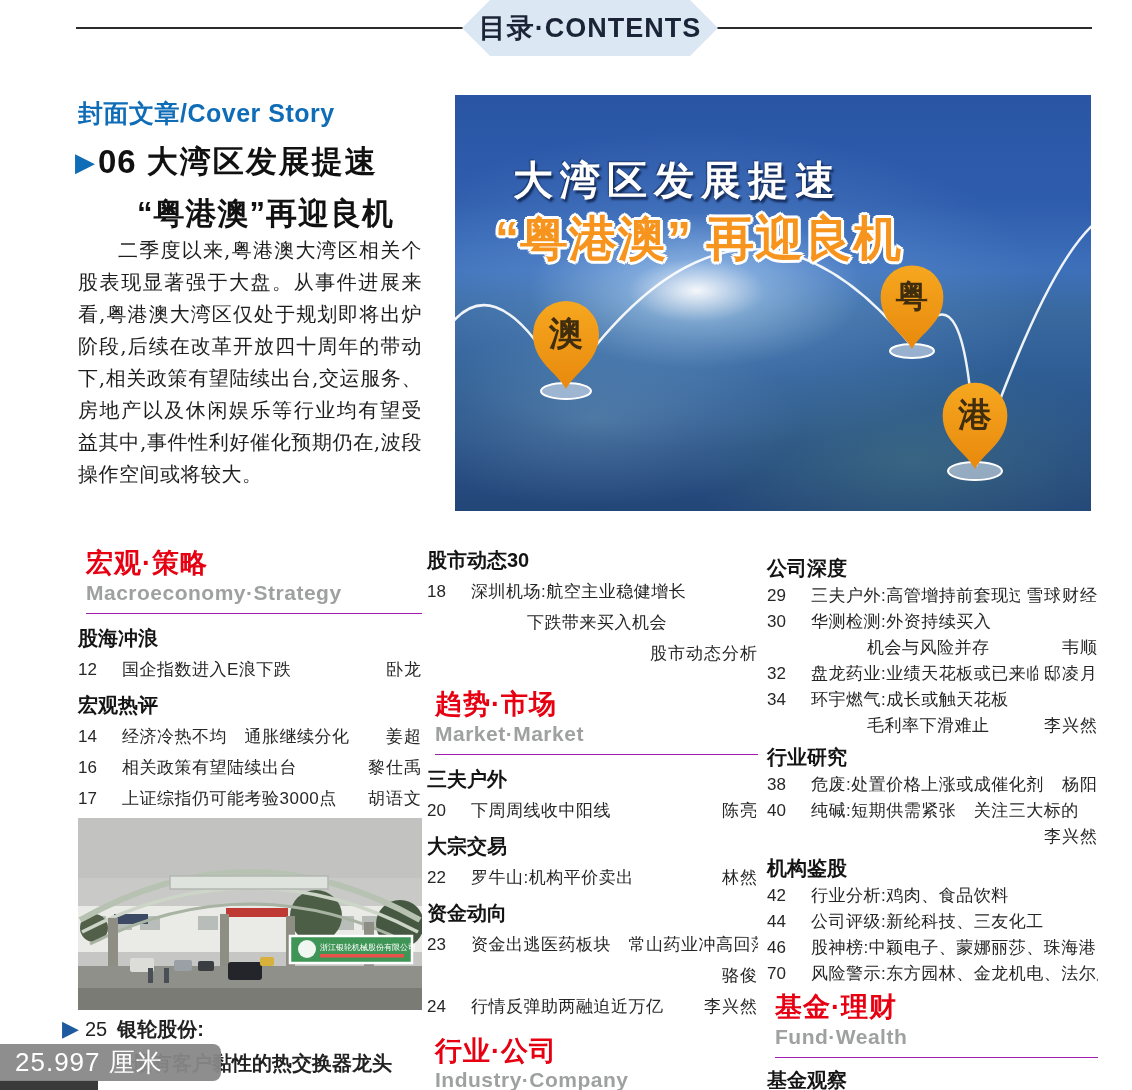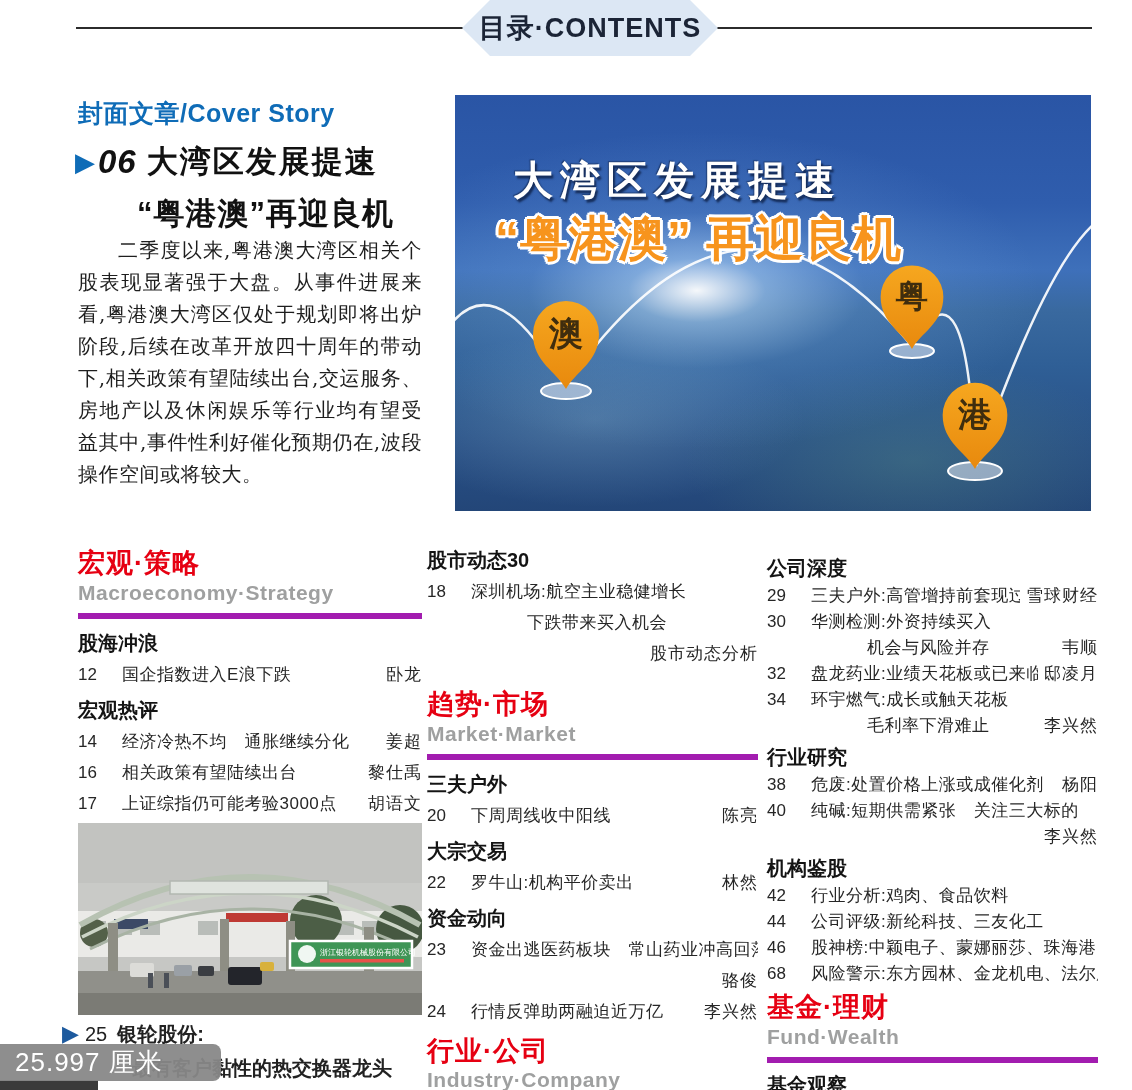--- a/index.html
+++ b/index.html
@@ -11,21 +11,21 @@
   .badge{position:absolute;left:462px;top:0;width:256px;height:56px;background:#dce7f4;
          clip-path:polygon(28px 0,228px 0,256px 28px,228px 56px,28px 56px,0 28px);
          display:flex;align-items:center;justify-content:center;z-index:5;}
   .badge-label{font-size:27px;font-weight:900;color:#1b2436;letter-spacing:1px;}
 
   
   .cover-label{position:absolute;left:78px;top:97px;font-size:25px;font-weight:900;color:#0f6cb7;letter-spacing:0.5px;}
   .cover-title{position:absolute;left:75px;top:141px;width:370px;}
   .ct-row1{display:flex;align-items:center;}
   .tri{color:#0f6cb7;font-size:26px;line-height:1;margin-right:3px;}
-  .ct-num{font-size:33px;font-weight:900;color:#111;margin-right:10px;letter-spacing:1px;font-style:italic;}
+  .ct-num{font-size:33px;font-weight:900;color:#111;margin-right:10px;letter-spacing:1px;}
   .ct-t1{font-size:31px;font-weight:900;color:#111;letter-spacing:2px;}
   .ct-t2{font-size:31px;font-weight:900;color:#111;letter-spacing:1px;margin:10px 0 0 62px;}
   .cover-body{position:absolute;left:78px;top:234px;width:344px;font-family:"DejaVu Serif","Liberation Serif",serif;
               font-size:20px;line-height:32px;color:#1e1e1e;text-align:justify;text-indent:2em;letter-spacing:0.5px;}
 
   
   .hero{position:absolute;left:455px;top:95px;width:636px;height:416px;overflow:hidden;
     background:
       radial-gradient(120% 85% at 38% 47%, rgba(255,255,255,0.95) 0%, rgba(190,225,255,0.5) 9%, rgba(130,180,235,0.2) 22%, rgba(130,180,235,0) 45%),
       radial-gradient(60% 40% at 72% 88%, rgba(90,145,130,0.35) 0%, rgba(90,145,130,0) 60%),
@@ -37,21 +37,21 @@
   .hero-t2{position:absolute;left:40px;top:112px;font-size:48px;font-weight:900;color:#f7941d;letter-spacing:1px;
            text-shadow:-2px -2px 0 #fff,2px -2px 0 #fff,-2px 2px 0 #fff,2px 2px 0 #fff,3px 0 0 #fff,-3px 0 0 #fff,0 3px 0 #fff,0 -3px 0 #fff;}
   .hero-svg{position:absolute;left:0;top:0;}
 
   
   .col{position:absolute;top:548px;}
   #col-left{left:78px;width:344px;}
   #col-mid{left:427px;width:331px;}
   #col-right{left:767px;width:331px;}
 
-  .sec-head{border-bottom:6px solid #a21caf;padding-bottom:8px;}
+  .sec-head{border-bottom:1px solid #a21caf;padding-bottom:8px;margin-left:8px;}
   .sec-title{font-size:27px;font-weight:900;color:#e60012;letter-spacing:1px;line-height:30px;}
   .sec-sub{font-size:21px;font-weight:bold;color:#9fa0a0;margin-top:3px;letter-spacing:0.5px;line-height:24px;}
   .group-title{font-size:20px;font-weight:bold;color:#141414;margin:12px 0 4px;line-height:24px;}
   .col .group-title:first-child{margin-top:0;}
   .row{display:flex;align-items:baseline;font-size:17px;color:#262626;margin:8px 0 0;line-height:23px;white-space:nowrap;}
   .row .num{flex:none;width:44px;}
   .row .title{flex:1;overflow:hidden;letter-spacing:0.5px;}
   .row .author{flex:none;margin-left:6px;letter-spacing:1px;}
   .row.cont{padding-left:100px;}
   .row.author-only{justify-content:flex-end;}
@@ -325,21 +325,21 @@
     </div>
     <div class="row">
       <span class="num">44</span>
       <span class="title">公司评级:新纶科技、三友化工</span>
     </div>
     <div class="row">
       <span class="num">46</span>
       <span class="title">股神榜:中颖电子、蒙娜丽莎、珠海港</span>
     </div>
     <div class="row">
-      <span class="num">68</span>
+      <span class="num">70</span>
       <span class="title">风险警示:东方园林、金龙机电、法尔胜</span>
     </div>
   </div>
 
   <div id="fund-sec">
     <div class="sec-head">
       <div class="sec-title">基金·理财</div>
       <div class="sec-sub">Fund·Wealth</div>
     </div>
     <div class="group-title">基金观察</div>

